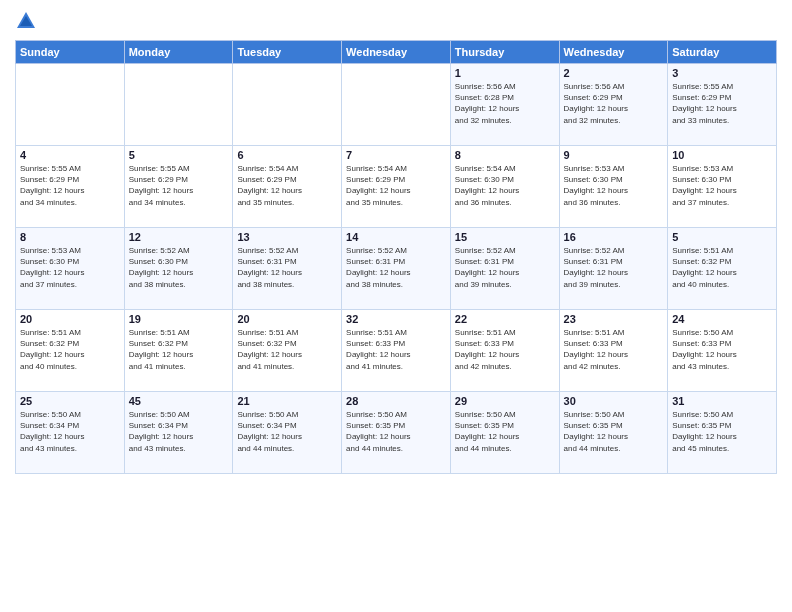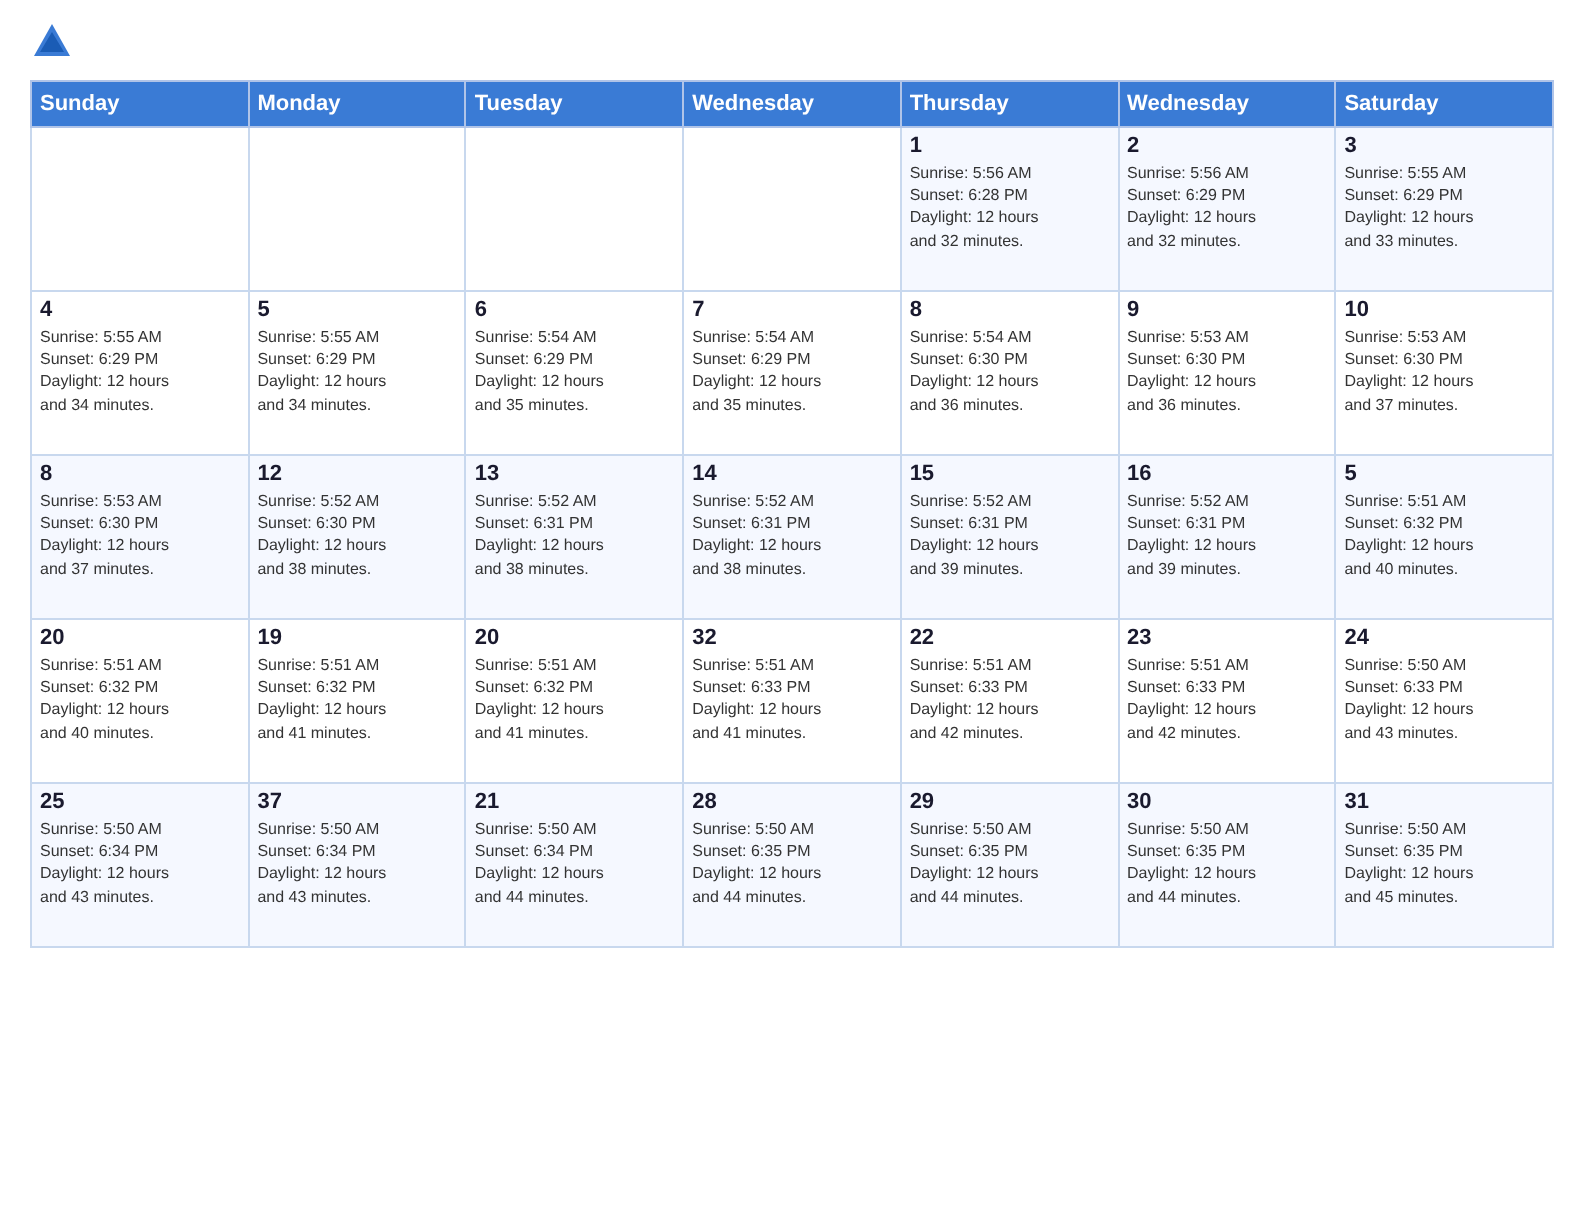--- a/index.html
+++ b/index.html
@@ -320,21 +320,21 @@
         </tr>
         <tr>
           <td>
             <span class="day-num">25</span>
             <div class="day-info" style="white-space: pre-line;">Sunrise: 5:50 AM
 Sunset: 6:34 PM
 Daylight: 12 hours
 and 43 minutes.</div>
           </td>
           <td>
-            <span class="day-num">37</span>
+            <span class="day-num">45</span>
             <div class="day-info" style="white-space: pre-line;">Sunrise: 5:50 AM
 Sunset: 6:34 PM
 Daylight: 12 hours
 and 43 minutes.</div>
           </td>
           <td>
             <span class="day-num">21</span>
             <div class="day-info" style="white-space: pre-line;">Sunrise: 5:50 AM
 Sunset: 6:34 PM
 Daylight: 12 hours

